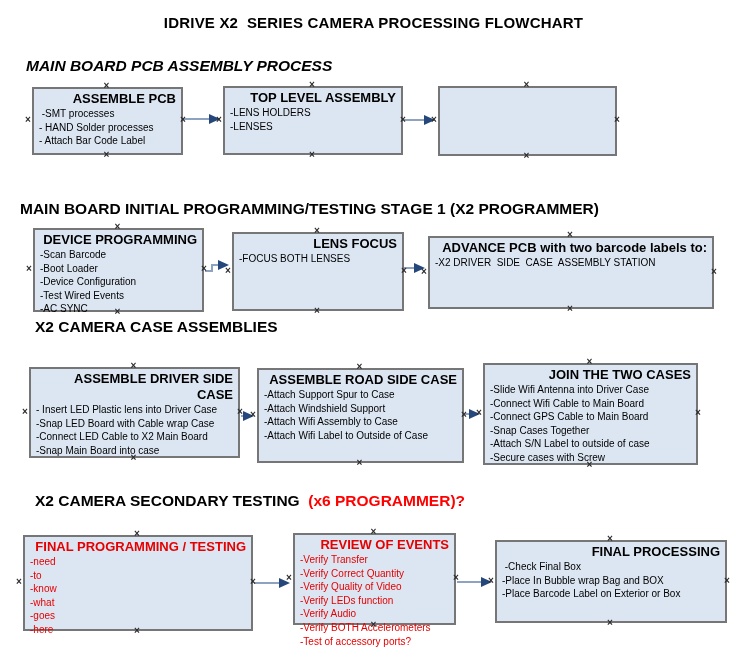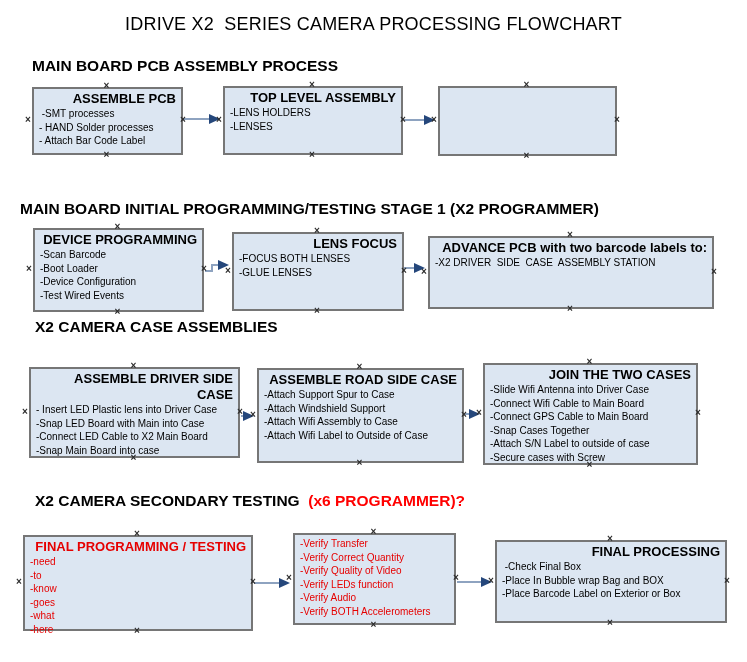--- a/index.html
+++ b/index.html
@@ -6,21 +6,21 @@
   #canvas{
     position:relative;
     width:747px;height:662px;
     background:#ffffff;
     font-family:"Liberation Sans","DejaVu Sans",sans-serif;
     color:#000;
     overflow:hidden;
   }
   .page-title{
     position:absolute;top:14px;left:0;width:747px;
-    text-align:center;font-size:18px;font-weight:normal;
+    text-align:center;font-size:15px;font-weight:bold;
     white-space:pre;letter-spacing:0.2px;
   }
   .section-heading{
     position:absolute;font-size:15.5px;font-weight:bold;white-space:pre;
   }
   .flow-box{
     position:absolute;box-sizing:border-box;
     background:#dce6f2;border:2px solid #767676;
     padding:2px 5px 0 5px;overflow:visible;
   }
@@ -47,21 +47,21 @@
       </defs>
       <polyline points="183,119 218,119" fill="none" stroke="#8ea3c0" stroke-width="2" marker-end="url(#ah)"></polyline>
       <polyline points="404,120 433,120" fill="none" stroke="#8ea3c0" stroke-width="2" marker-end="url(#ah)"></polyline>
       <polyline points="205,271 212,271 212,265 227,265" fill="none" stroke="#8ea3c0" stroke-width="2" marker-end="url(#ah)"></polyline>
       <polyline points="404,268 423,268" fill="none" stroke="#8ea3c0" stroke-width="2" marker-end="url(#ah)"></polyline>
       <polyline points="241,416 252,416" fill="none" stroke="#8ea3c0" stroke-width="2" marker-end="url(#ah)"></polyline>
       <polyline points="465,414 478,414" fill="none" stroke="#8ea3c0" stroke-width="2" marker-end="url(#ah)"></polyline>
       <polyline points="254,583 288,583" fill="none" stroke="#8ea3c0" stroke-width="2" marker-end="url(#ah)"></polyline>
       <polyline points="457,582 490,582" fill="none" stroke="#8ea3c0" stroke-width="2" marker-end="url(#ah)"></polyline>
     </svg>
-<div class="section-heading" style="left: 32px; top: 57px;"><span>MAIN BOARD PCB ASSEMBLY PROCESS</span><span class="accent"></span></div>
+<div class="section-heading" style="left: 26px; top: 57px; font-style: italic;"><span>MAIN BOARD PCB ASSEMBLY PROCESS</span><span class="accent"></span></div>
     <div class="flow-box" style="left: 32px; top: 87px; width: 151px; height: 68px;">
       <div class="box-title">ASSEMBLE PCB</div>
       <div class="box-line"> -SMT processes</div>
       <div class="box-line">- HAND Solder processes</div>
       <div class="box-line">- Attach Bar Code Label</div>
       <span class="handle" style="left: 69.5px; top: -8px;">×</span>
       <span class="handle" style="left: 69.5px; top: 61px;">×</span>
       <span class="handle" style="left: -9px; top: 26px;">×</span>
       <span class="handle" style="left: 146px; top: 26px;">×</span>
     </div>
@@ -80,47 +80,47 @@
       <span class="handle" style="left: -9px; top: 27px;">×</span>
       <span class="handle" style="left: 174px; top: 27px;">×</span>
     </div>
     <div class="section-heading" style="left: 20px; top: 200px;"><span>MAIN BOARD INITIAL PROGRAMMING/TESTING STAGE 1 (X2 PROGRAMMER)</span><span class="accent"></span></div>
     <div class="flow-box" style="left: 33px; top: 228px; width: 171px; height: 84px;">
       <div class="box-title">DEVICE PROGRAMMING</div>
       <div class="box-line">-Scan Barcode</div>
       <div class="box-line">-Boot Loader</div>
       <div class="box-line">-Device Configuration</div>
       <div class="box-line">-Test Wired Events</div>
+      <div class="box-line">-AC SYNC</div>
       <span class="handle" style="left: 79.5px; top: -8px;">×</span>
       <span class="handle" style="left: 79.5px; top: 77px;">×</span>
       <span class="handle" style="left: -9px; top: 34px;">×</span>
       <span class="handle" style="left: 166px; top: 34px;">×</span>
     </div>
     <div class="flow-box" style="left: 232px; top: 232px; width: 172px; height: 79px;">
       <div class="box-title">LENS FOCUS</div>
       <div class="box-line">-FOCUS BOTH LENSES</div>
-      <div class="box-line">-GLUE LENSES</div>
       <span class="handle" style="left: 80px; top: -8px;">×</span>
       <span class="handle" style="left: 80px; top: 72px;">×</span>
       <span class="handle" style="left: -9px; top: 31.5px;">×</span>
       <span class="handle" style="left: 167px; top: 31.5px;">×</span>
     </div>
     <div class="flow-box" style="left: 428px; top: 236px; width: 286px; height: 73px;">
       <div class="box-title">ADVANCE PCB with two barcode labels to:</div>
       <div class="box-line">-X2 DRIVER  SIDE  CASE  ASSEMBLY STATION</div>
       <span class="handle" style="left: 137px; top: -8px;">×</span>
       <span class="handle" style="left: 137px; top: 66px;">×</span>
       <span class="handle" style="left: -9px; top: 28.5px;">×</span>
       <span class="handle" style="left: 281px; top: 28.5px;">×</span>
     </div>
     <div class="section-heading" style="left: 35px; top: 318px;"><span>X2 CAMERA CASE ASSEMBLIES</span><span class="accent"></span></div>
     <div class="flow-box" style="left: 29px; top: 367px; width: 211px; height: 91px;">
       <div class="box-title">ASSEMBLE DRIVER SIDE CASE</div>
       <div class="box-line">- Insert LED Plastic lens into Driver Case</div>
-      <div class="box-line">-Snap LED Board with Main into Case</div>
+      <div class="box-line">-Snap LED Board with Cable wrap Case</div>
       <div class="box-line">-Connect LED Cable to X2 Main Board</div>
       <div class="box-line">-Snap Main Board into case</div>
       <span class="handle" style="left: 99.5px; top: -8px;">×</span>
       <span class="handle" style="left: 99.5px; top: 84px;">×</span>
       <span class="handle" style="left: -9px; top: 37.5px;">×</span>
       <span class="handle" style="left: 206px; top: 37.5px;">×</span>
     </div>
     <div class="flow-box" style="left: 257px; top: 368px; width: 207px; height: 95px;">
       <div class="box-title">ASSEMBLE ROAD SIDE CASE</div>
       <div class="box-line">-Attach Support Spur to Case</div>
@@ -144,35 +144,37 @@
       <span class="handle" style="left: 101.5px; top: 95px;">×</span>
       <span class="handle" style="left: -9px; top: 43px;">×</span>
       <span class="handle" style="left: 210px; top: 43px;">×</span>
     </div>
     <div class="section-heading" style="left: 35px; top: 492px; text-align: right;"><span>X2 CAMERA SECONDARY TESTING </span><span class="accent"> (x6 PROGRAMMER)?</span></div>
     <div class="flow-box" style="left: 23px; top: 535px; width: 230px; height: 96px;">
       <div class="box-title red-text">FINAL PROGRAMMING / TESTING</div>
       <div class="box-line red-text">-need</div>
       <div class="box-line red-text">-to</div>
       <div class="box-line red-text">-know</div>
+      <div class="box-line red-text">-what</div>
       <div class="box-line red-text">-goes</div>
-      <div class="box-line red-text">-what</div>
       <div class="box-line red-text">-here</div>
       <span class="handle" style="left: 109px; top: -8px;">×</span>
       <span class="handle" style="left: 109px; top: 89px;">×</span>
       <span class="handle" style="left: -9px; top: 40px;">×</span>
       <span class="handle" style="left: 225px; top: 40px;">×</span>
     </div>
     <div class="flow-box" style="left: 293px; top: 533px; width: 163px; height: 92px;">
+      <div class="box-title red-text">REVIEW OF EVENTS</div>
       <div class="box-line red-text">-Verify Transfer</div>
       <div class="box-line red-text">-Verify Correct Quantity</div>
       <div class="box-line red-text">-Verify Quality of Video</div>
       <div class="box-line red-text">-Verify LEDs function</div>
       <div class="box-line red-text">-Verify Audio</div>
       <div class="box-line red-text">-Verify BOTH Accelerometers</div>
+      <div class="box-line red-text">-Test of accessory ports?</div>
       <span class="handle" style="left: 75.5px; top: -8px;">×</span>
       <span class="handle" style="left: 75.5px; top: 85px;">×</span>
       <span class="handle" style="left: -9px; top: 38px;">×</span>
       <span class="handle" style="left: 158px; top: 38px;">×</span>
     </div>
     <div class="flow-box" style="left: 495px; top: 540px; width: 232px; height: 83px;">
       <div class="box-title">FINAL PROCESSING</div>
       <div class="box-line"> -Check Final Box</div>
       <div class="box-line">-Place In Bubble wrap Bag and BOX</div>
       <div class="box-line">-Place Barcode Label on Exterior or Box</div>

